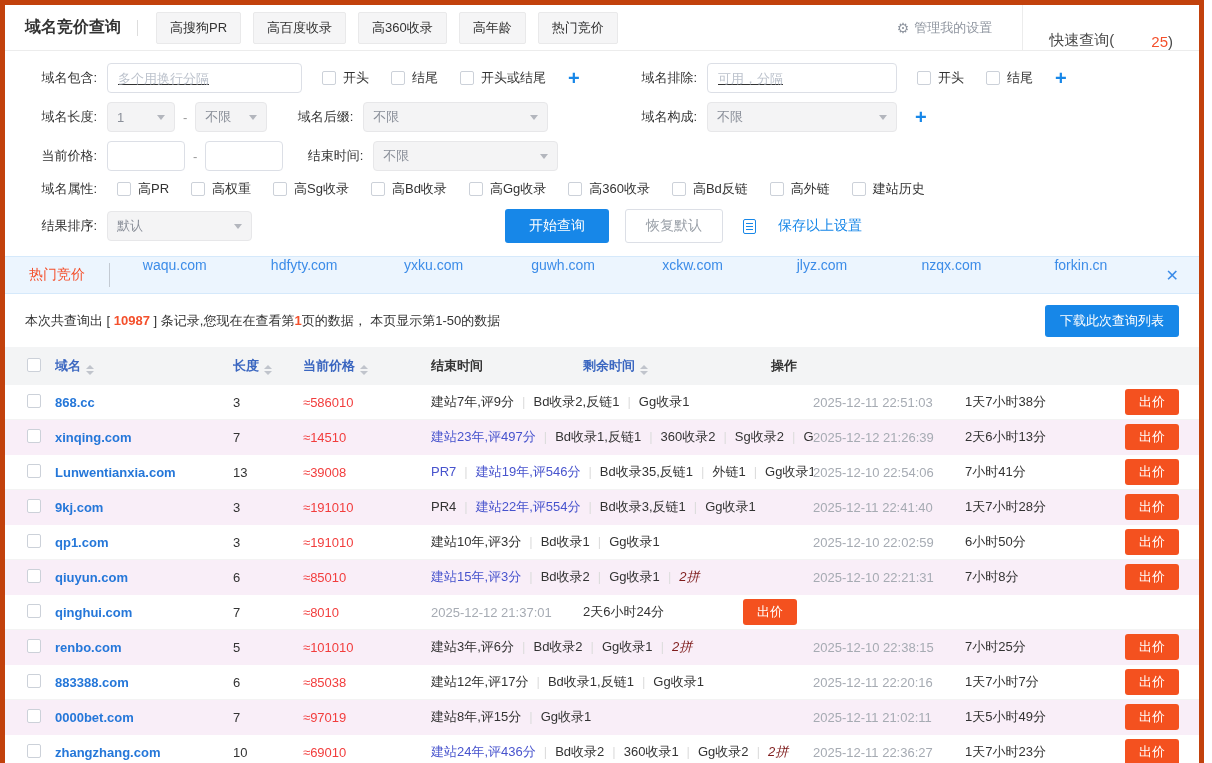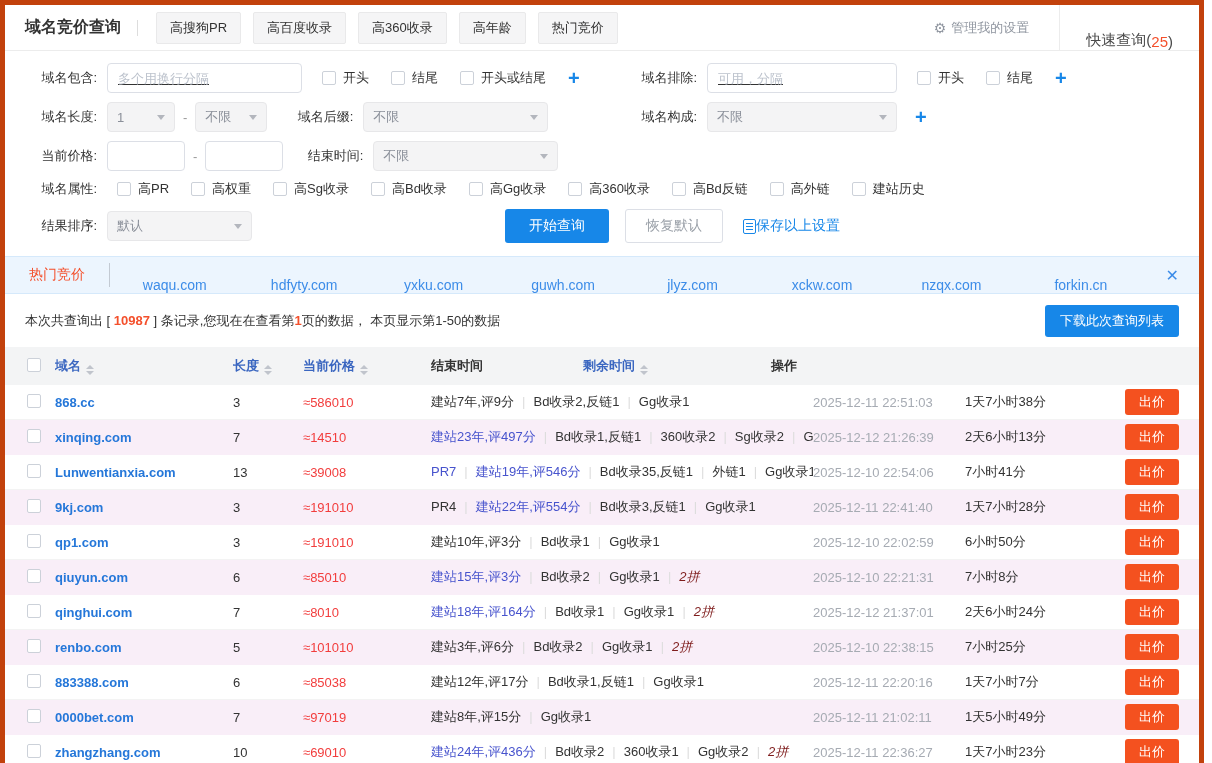--- a/index.html
+++ b/index.html
@@ -14,21 +14,21 @@
   
   .top-header { display:flex; align-items:center; height:46px; border-bottom:1px solid #ececec; padding-left:20px; }
   .app-title { font-size:16px; font-weight:bold; color:#333; white-space:nowrap; }
   .title-divider { width:1px; height:16px; background:#ddd; margin:0 18px 0 16px; }
   #quick-filters { display:flex; align-items:center; }
   .qf-btn { background:#f5f5f6; border:1px solid #e9e9ea; color:#333; font-size:13px; padding:6px 13px; margin-right:12px; border-radius:2px; cursor:pointer; font-family:inherit; }
   .header-right { margin-left:auto; display:flex; align-items:center; height:100%; }
   .manage-settings { color:#9096a0; display:flex; align-items:center; gap:5px; margin-right:30px; cursor:pointer; }
   .gear-icon::before { content:"⚙"; font-size:14px; color:#9096a0; }
   .quick-tab { height:100%; display:flex; align-items:flex-end; padding:0 26px; border-left:1px solid #ececec; font-size:15px; color:#4a4a4a; cursor:pointer; background:#fff; }
-  .count-red { color:#f4502c; }
+  .count-red { color:#f4502c;margin-left:37px; }
 
   
   .form { padding:12px 20px 2px; }
   .form-row { display:flex; align-items:center; margin-bottom:9px; }
   .form-left { display:flex; align-items:center; width:600px; flex-shrink:0; }
   .form-right { display:flex; align-items:center; }
   .f-label { width:72px; text-align:right; margin-right:10px; color:#333; flex-shrink:0; white-space:nowrap; }
   .f-input { height:30px; border:1px solid #dcdfe6; border-radius:4px; padding:0 10px; font-size:13px; color:#333; font-family:inherit; outline:none;text-decoration:underline; }
   .f-input::placeholder { color:#bcc2cc; }
   .f-select { display:flex; align-items:center; justify-content:space-between; background:#f4f4f5; border:1px solid #e7e7e9; border-radius:4px; height:30px; padding:0 9px; color:#8b909a; cursor:pointer; flex-shrink:0; }
@@ -36,29 +36,29 @@
   .w68{width:68px}.w72{width:72px}.w78{width:78px}.w145{width:145px}.w185{width:185px}.w190{width:190px}.w195{width:195px}
   .dash { color:#999; margin:0 8px; }
   .check-group { display:flex; align-items:flex-start; margin-left:20px; }
   .check-item { display:flex; align-items:center; margin-right:22px; cursor:pointer; white-space:nowrap; }
   .cbox { width:14px; height:14px; border:1px solid #ccd1d9; border-radius:2px; background:#fff; margin-right:7px; flex-shrink:0; display:inline-block; }
   .plus-icon { color:#1787e8; font-size:20px; font-weight:bold; cursor:pointer; line-height:1; }
   .plus-icon::before { content:"+"; }
   .ml6{margin-left:6px}
   .btn-primary { background:#1787e8; color:#fff; border:none; border-radius:3px; height:34px; padding:0 24px; font-size:14px; cursor:pointer; font-family:inherit; }
   .btn-plain { background:#fff; border:1px solid #dcdfe6; color:#9aa0a8; height:34px; padding:0 20px; border-radius:3px; margin-left:16px; font-size:14px; cursor:pointer; font-family:inherit; }
-  .save-link { color:#1787e8; margin-left:20px; display:flex; align-items:center; gap:0; cursor:pointer; font-size:14px; }
+  .save-link { color:#1787e8; margin-left:20px; display:flex; align-items:center; gap:22px; cursor:pointer; font-size:14px; }
   .doc-icon { width:13px; height:15px; border:1px solid #1787e8; border-radius:2px; position:relative; display:inline-block; }
   .doc-icon::before { content:""; position:absolute; left:2px; top:3px; right:2px; height:1px; background:#1787e8; box-shadow:0 3px 0 #1787e8, 0 6px 0 #1787e8; }
 
   
   .hot-bar { display:flex; align-items:center; height:38px; background:#ecf5fe; border-top:1px solid #d5e9fb; border-bottom:1px solid #d5e9fb; margin-top:2px; }
   .hot-label { color:#f4502c; font-size:14px; padding:0 24px; flex-shrink:0; white-space:nowrap; }
   .vline { width:1px; height:24px; background:#c3cad3; flex-shrink:0; }
-  .hot-list { flex:1; display:flex; align-items:flex-end; height:100%; }
+  .hot-list { flex:1; display:flex; align-items:flex-start; height:100%; }
   .hot-item { flex:1; display:flex; align-items:center; justify-content:center; position:relative; }
   .hot-item + .hot-item::before { content:""; position:absolute; left:0; top:11px; bottom:11px; width:1px; background:#c9d9ea; }
   .hot-domain { color:#3c8ce8; font-size:14px; text-decoration:none; cursor:pointer; }
   .hot-close { color:#3c8ce8; font-size:16px; padding:0 20px; cursor:pointer; }
   .hot-close::before { content:"✕"; }
 
   
   .summary { display:flex; align-items:center; padding:11px 20px 10px; }
   .summary-text { font-size:13px; color:#333; }
   .red-num { color:#f4502c; font-weight:bold; }
@@ -269,24 +269,24 @@
         <div class="hot-item">
           <a class="hot-domain">hdfyty.com</a>
         </div>
         <div class="hot-item">
           <a class="hot-domain">yxku.com</a>
         </div>
         <div class="hot-item">
           <a class="hot-domain">guwh.com</a>
         </div>
         <div class="hot-item">
+          <a class="hot-domain">xckw.com</a>
+        </div>
+        <div class="hot-item">
           <a class="hot-domain">jlyz.com</a>
-        </div>
-        <div class="hot-item">
-          <a class="hot-domain">xckw.com</a>
         </div>
         <div class="hot-item">
           <a class="hot-domain">nzqx.com</a>
         </div>
         <div class="hot-item">
           <a class="hot-domain">forkin.cn</a>
         </div>
       </div>
     <span class="hot-close"></span>
   </div>
@@ -380,21 +380,20 @@
         <div class="cell col-attrs"><span class="attr-seg s-blue">建站15年,评3分</span><span class="attr-seg s-dark">Bd收录2</span><span class="attr-seg s-dark">Gg收录1</span><span class="attr-seg s-muted">2拼</span></div>
         <div class="cell col-end"><span class="end-time">2025-12-10 22:21:31</span></div>
         <div class="cell col-remain"><span class="remain-time">7小时8分</span></div>
         <div class="cell col-action"><button class="bid-btn">出价</button></div>
       </div>
       <div class="trow">
         <div class="cell col-check"><span class="cbox"></span></div>
         <div class="cell col-domain"><a class="domain-link">qinghui.com</a></div>
         <div class="cell col-len"><span class="len-val">7</span></div>
         <div class="cell col-price"><span class="price">≈8010</span></div>
-        <div class="cell col-attrs"><span class="attr-seg s-blue">建站18年,评164分</span><span class="attr-seg s-dark">Bd收录1</span><span class="attr-seg s-dark">Gg收录1</span><span class="attr-seg s-muted">2拼</span></div>
         <div class="cell col-end"><span class="end-time">2025-12-12 21:37:01</span></div>
         <div class="cell col-remain"><span class="remain-time">2天6小时24分</span></div>
         <div class="cell col-action"><button class="bid-btn">出价</button></div>
       </div>
       <div class="trow alt">
         <div class="cell col-check"><span class="cbox"></span></div>
         <div class="cell col-domain"><a class="domain-link">renbo.com</a></div>
         <div class="cell col-len"><span class="len-val">5</span></div>
         <div class="cell col-price"><span class="price">≈101010</span></div>
         <div class="cell col-attrs"><span class="attr-seg s-dark">建站3年,评6分</span><span class="attr-seg s-dark">Bd收录2</span><span class="attr-seg s-dark">Gg收录1</span><span class="attr-seg s-muted">2拼</span></div>

